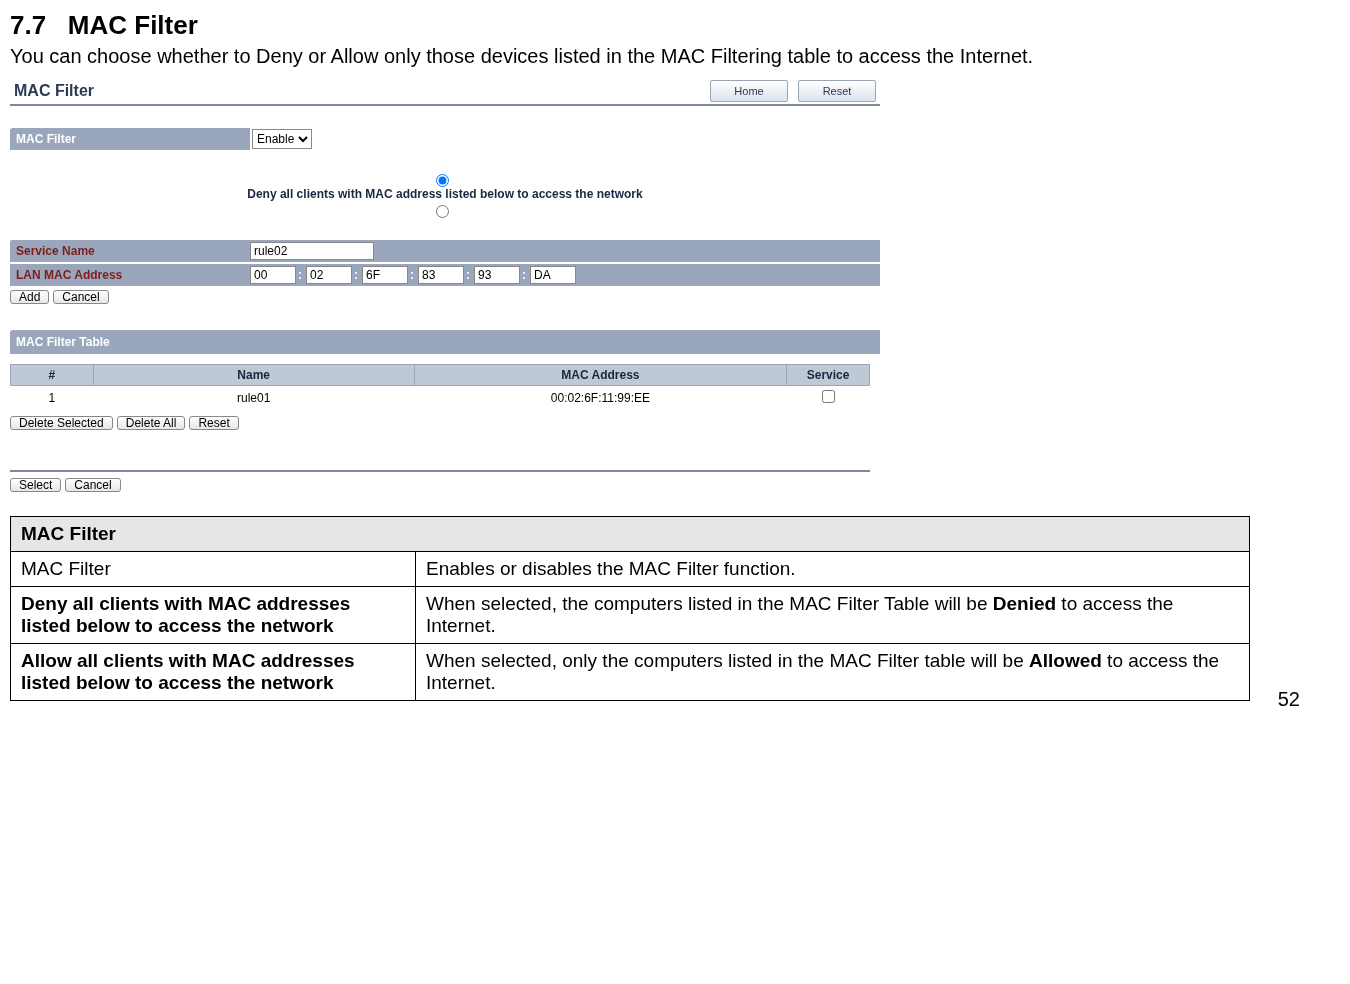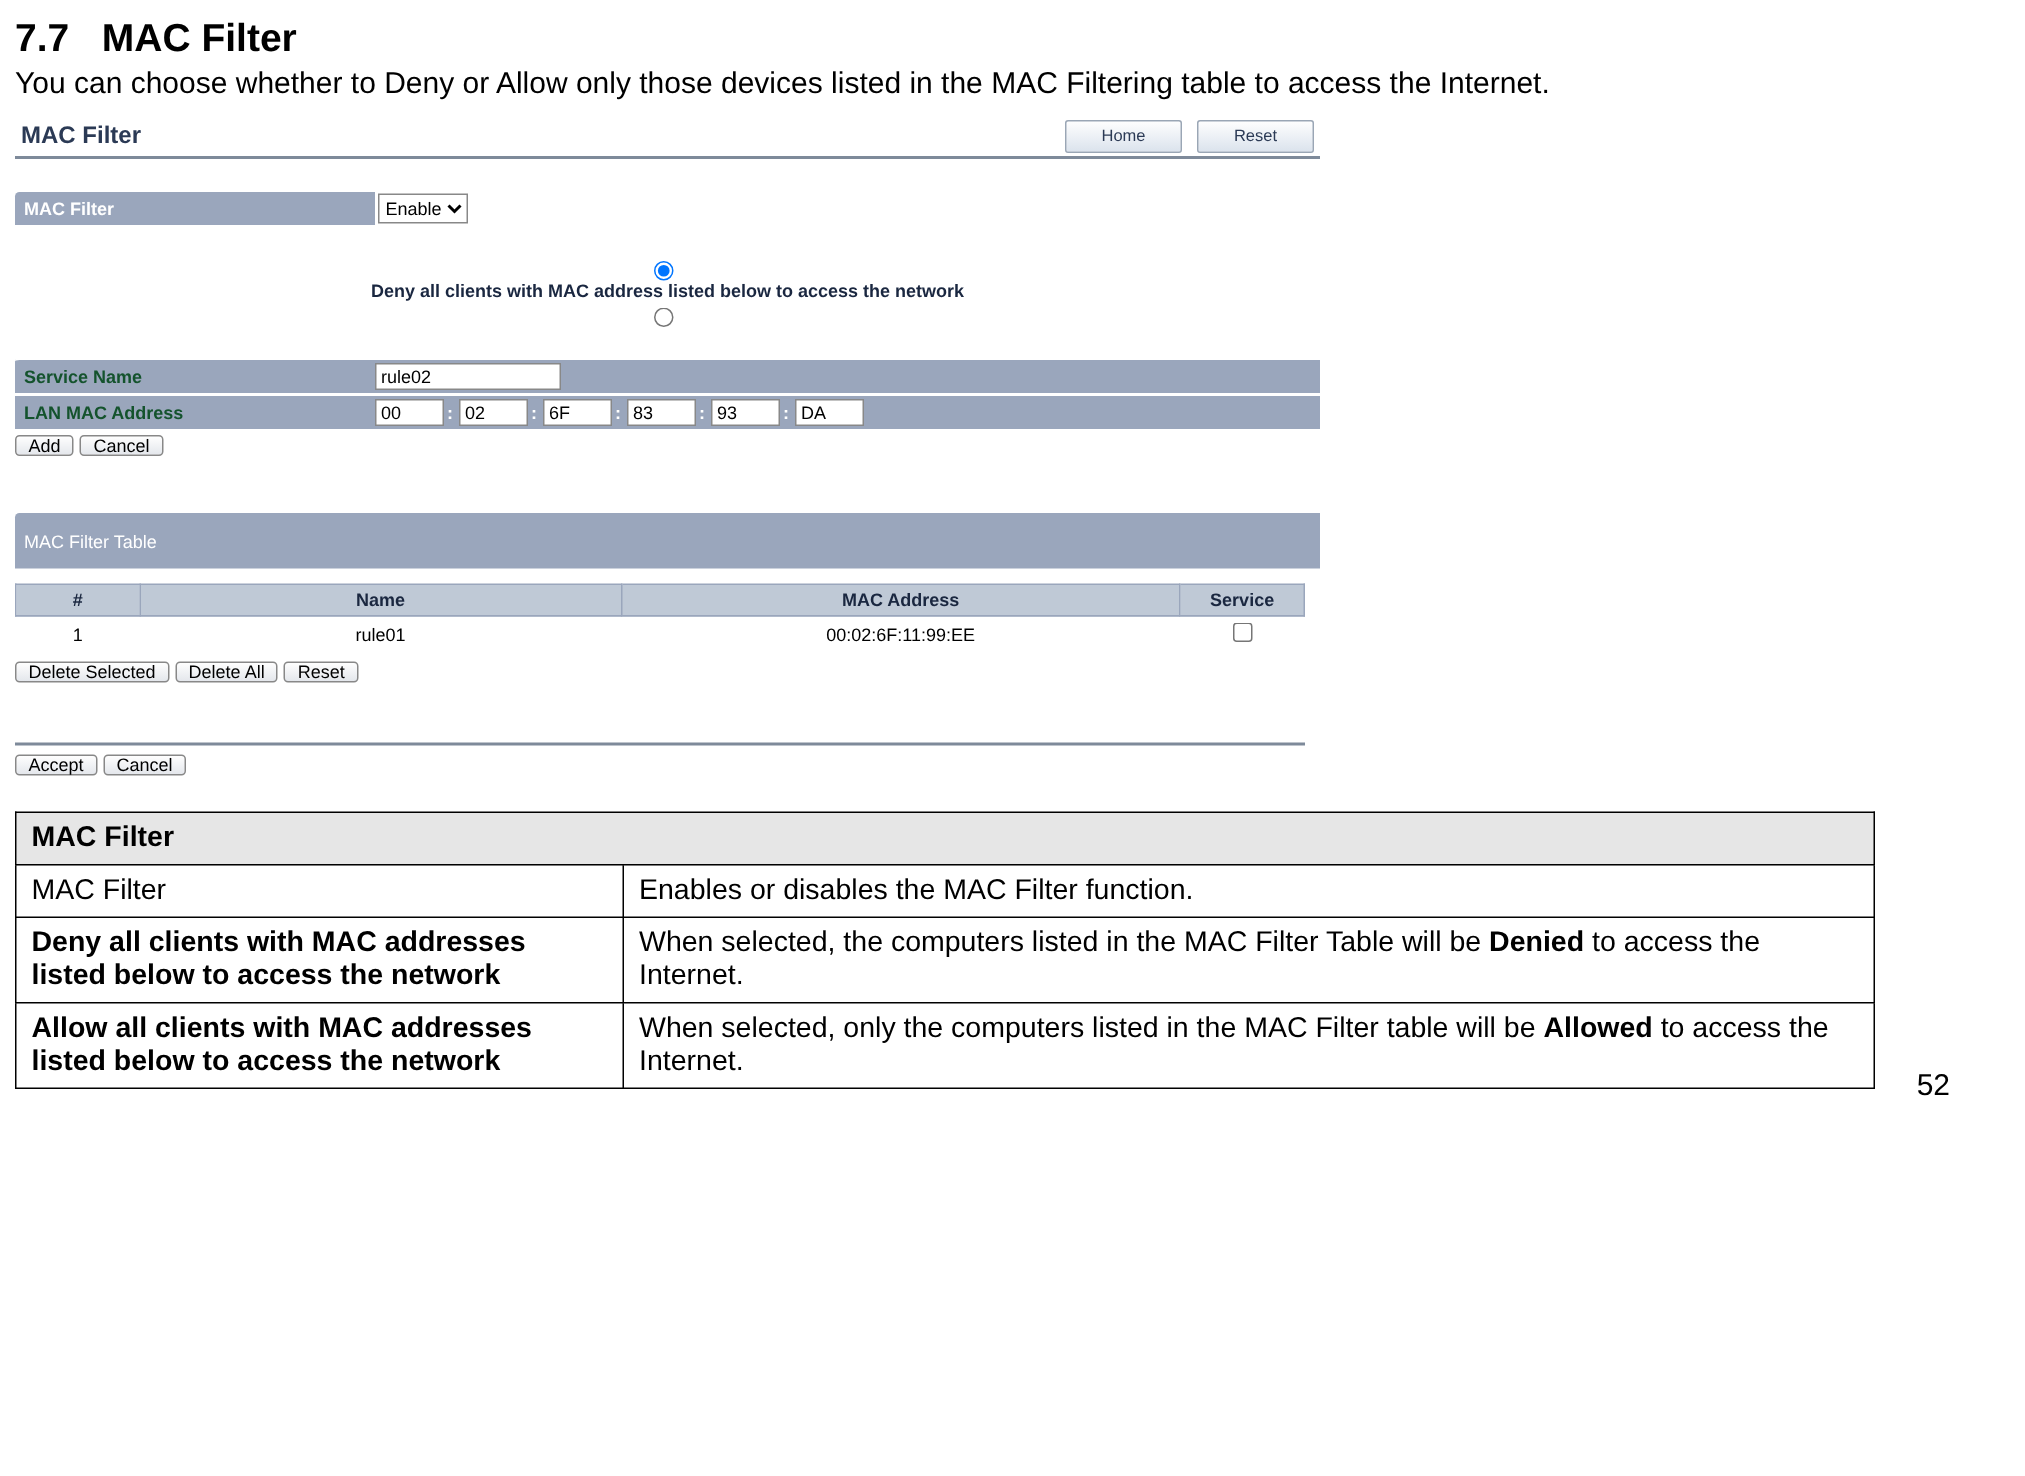--- a/index.html
+++ b/index.html
@@ -85,21 +85,21 @@
     .radio-row input { margin-right: 6px; }
     .svc-block { margin-top: 18px; }
     .svc-row {
       display:flex; align-items:center;
       height: 24px;
       background:#9aa6bc;
       padding-left:6px;
       border-top: 2px solid #fff;
     }
     .svc-row .fld-lbl {
-      width: 234px; color:#14532d; font-weight:700;
+      width: 234px; color:#7f1d1d; font-weight:700;
     }
     .inp {
       height: 18px;
       border: 1px solid #888;
       background:#fff;
       font-size:12px;
       padding: 1px 3px;
     }
     .mac-inp { width: 46px; text-align:left; }
     .svc-inp { width: 124px; }
@@ -107,27 +107,27 @@
     .btn {
       height: 14px;
       padding: 0 8px;
       border: 1px solid #888;
       border-radius:3px;
       background: linear-gradient(#fefefe, #e4e7ec);
       font-size:12px;
       display:flex; align-items:center;
     }
     .table-hdrbar {
-      margin-top: 38px;
-      height: 37px;
+      margin-top: 26px;
+      height: 24px;
       display:flex; align-items:center;
       background:#9aa6bc;
       padding-left:6px;
       color:#fff;
-      font-weight:400;
+      font-weight:700;
       border-top-left-radius:3px;
     }
     table.mft {
       margin-top: 10px;
       width: 860px;
       border-collapse: collapse;
       font-size:12px;
     }
     table.mft th {
       background: #bfc9d6;
@@ -273,21 +273,21 @@
 
   <div class="compact-btns" style="margin-top:6px;">
     <div class="btn">Delete Selected</div>
     <div class="btn">Delete All</div>
     <div class="btn">Reset</div>
   </div>
 
   <hr class="sep-hr">
 
   <div class="accept-row">
-    <div class="btn">Accept</div>
+    <div class="btn">Select</div>
     <div class="btn">Cancel</div>
   </div>
 </div>
 
 <table class="desc-table">
   <tbody>
       <tr>
     <th class="header-row" colspan="2">MAC Filter</th>
   </tr>
   <tr>

